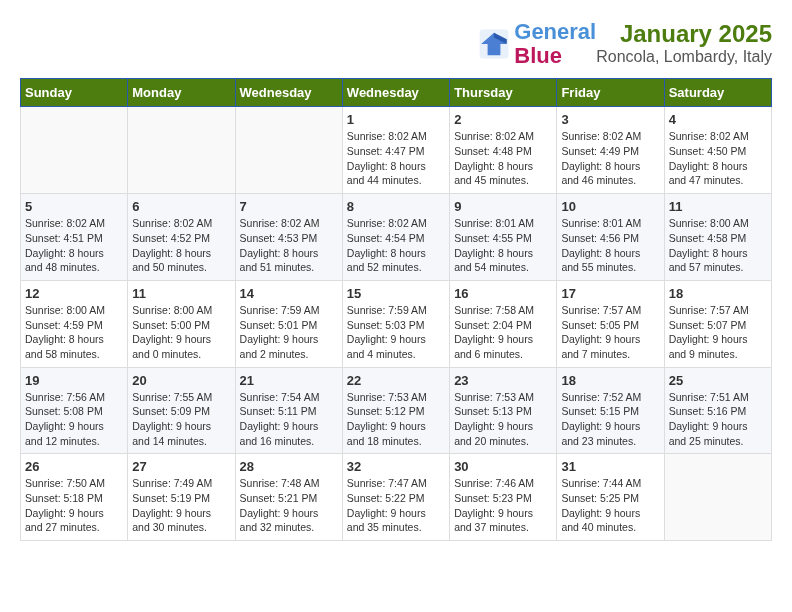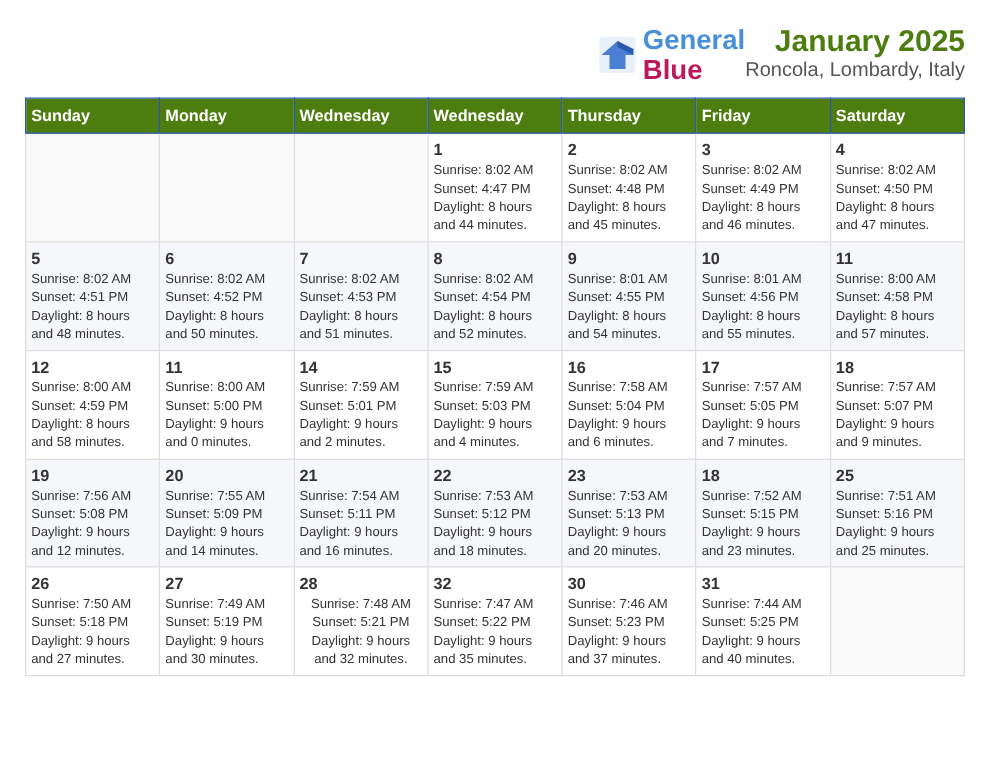--- a/index.html
+++ b/index.html
@@ -230,21 +230,21 @@
         <td>
           <span class="day-number">15</span>
           <div class="day-detail" style="white-space: pre-line;">Sunrise: 7:59 AM
 Sunset: 5:03 PM
 Daylight: 9 hours
 and 4 minutes.</div>
         </td>
         <td>
           <span class="day-number">16</span>
           <div class="day-detail" style="white-space: pre-line;">Sunrise: 7:58 AM
-Sunset: 5:04 PM
+Sunset: 2:04 PM
 Daylight: 9 hours
 and 6 minutes.</div>
         </td>
         <td>
           <span class="day-number">17</span>
           <div class="day-detail" style="white-space: pre-line;">Sunrise: 7:57 AM
 Sunset: 5:05 PM
 Daylight: 9 hours
 and 7 minutes.</div>
         </td>
@@ -317,21 +317,21 @@
         </td>
         <td>
           <span class="day-number">27</span>
           <div class="day-detail" style="white-space: pre-line;">Sunrise: 7:49 AM
 Sunset: 5:19 PM
 Daylight: 9 hours
 and 30 minutes.</div>
         </td>
         <td>
           <span class="day-number">28</span>
-          <div class="day-detail" style="white-space: pre-line; text-align: center;">Sunrise: 7:48 AM
+          <div class="day-detail" style="white-space: pre-line;">Sunrise: 7:48 AM
 Sunset: 5:21 PM
 Daylight: 9 hours
 and 32 minutes.</div>
         </td>
         <td>
           <span class="day-number">32</span>
           <div class="day-detail" style="white-space: pre-line;">Sunrise: 7:47 AM
 Sunset: 5:22 PM
 Daylight: 9 hours
 and 35 minutes.</div>

